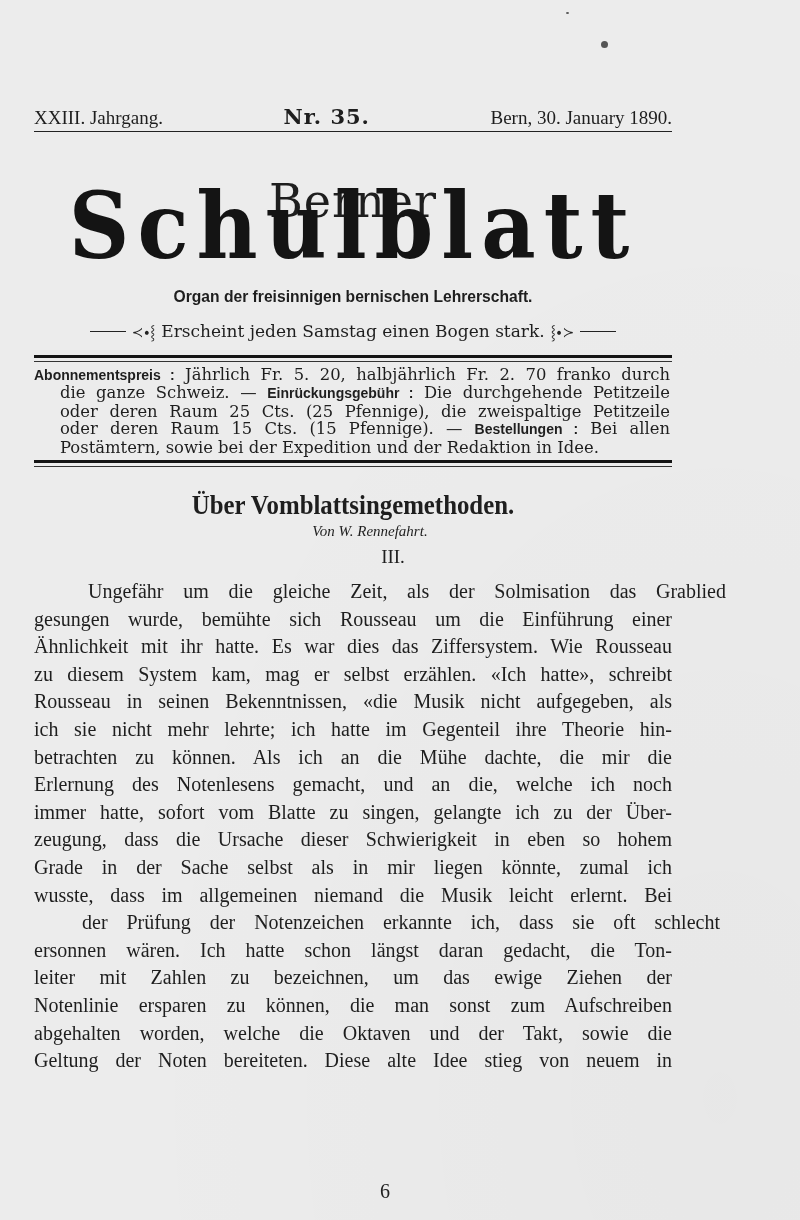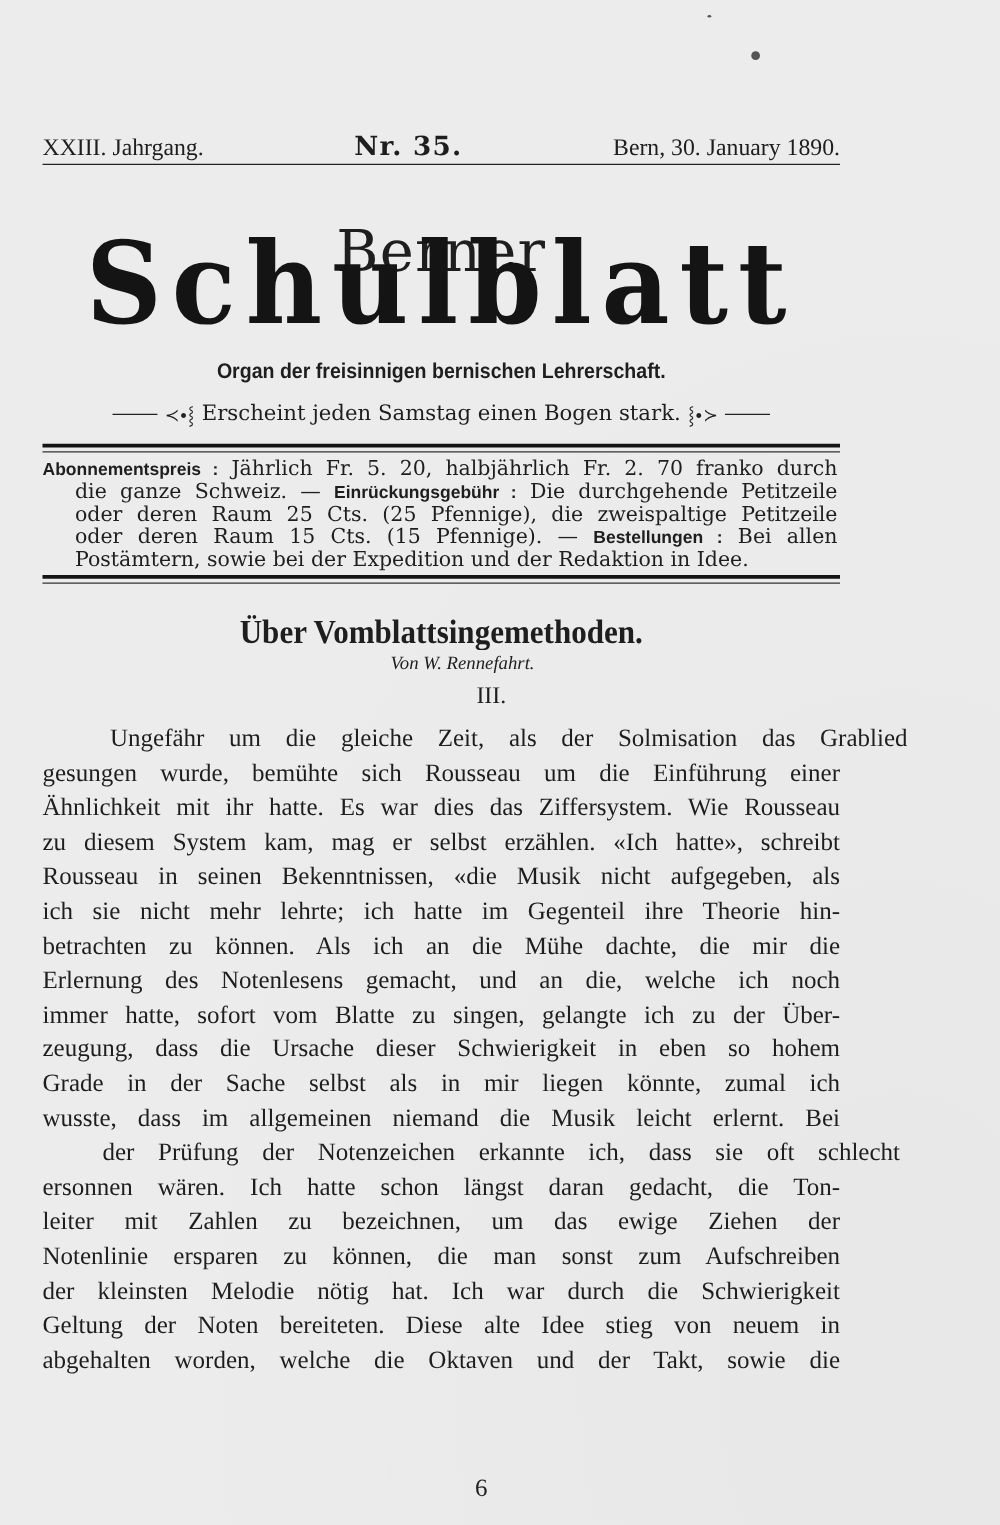--- a/index.html
+++ b/index.html
@@ -148,19 +148,18 @@
     <span class="line" style="white-space: normal; display: block; width: 638px;">betrachten zu können. Als ich an die Mühe dachte, die mir die</span>
     <span class="line" style="white-space: normal; display: block; width: 638px;">Erlernung des Notenlesens gemacht, und an die, welche ich noch</span>
     <span class="line" style="white-space: normal; display: block; width: 638px;">immer hatte, sofort vom Blatte zu singen, gelangte ich zu der Über-</span>
     <span class="line" style="white-space: normal; display: block; width: 638px;">zeugung, dass die Ursache dieser Schwierigkeit in eben so hohem</span>
     <span class="line" style="white-space: normal; display: block; width: 638px;">Grade in der Sache selbst als in mir liegen könnte, zumal ich</span>
     <span class="line" style="white-space: normal; display: block; width: 638px;">wusste, dass im allgemeinen niemand die Musik leicht erlernt. Bei</span>
     <span class="line" style="white-space: normal; display: block; width: 638px; margin-left: 48px;">der Prüfung der Notenzeichen erkannte ich, dass sie oft schlecht</span>
     <span class="line" style="white-space: normal; display: block; width: 638px;">ersonnen wären. Ich hatte schon längst daran gedacht, die Ton-</span>
     <span class="line" style="white-space: normal; display: block; width: 638px;">leiter mit Zahlen zu bezeichnen, um das ewige Ziehen der</span>
     <span class="line" style="white-space: normal; display: block; width: 638px;">Notenlinie ersparen zu können, die man sonst zum Aufschreiben</span>
-    <span class="line" style="white-space: normal; display: block; width: 638px;">der kleinsten Melodie nötig hat. Ich war durch die Schwierigkeit</span>
+    <span class="line" style="white-space: normal; display: block; width: 638px;">abgehalten worden, welche die Oktaven und der Takt, sowie die</span>
     <span class="line" style="white-space: normal; display: block; width: 638px;">Geltung der Noten bereiteten. Diese alte Idee stieg von neuem in</span>
-    <span class="line" style="white-space: normal; display: block; width: 638px;">abgehalten worden, welche die Oktaven und der Takt, sowie die</span>
   </div>
 
   <div class="page-mark">6</div>
 </div>
 
 </body></html>

